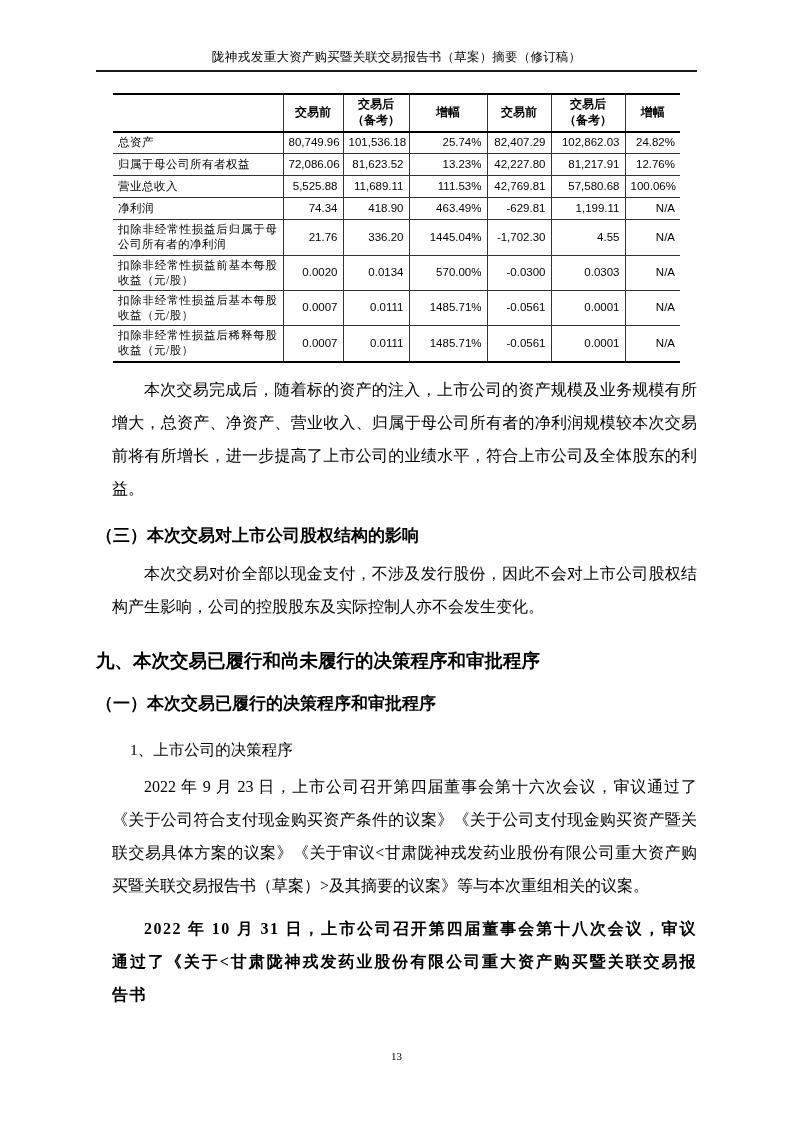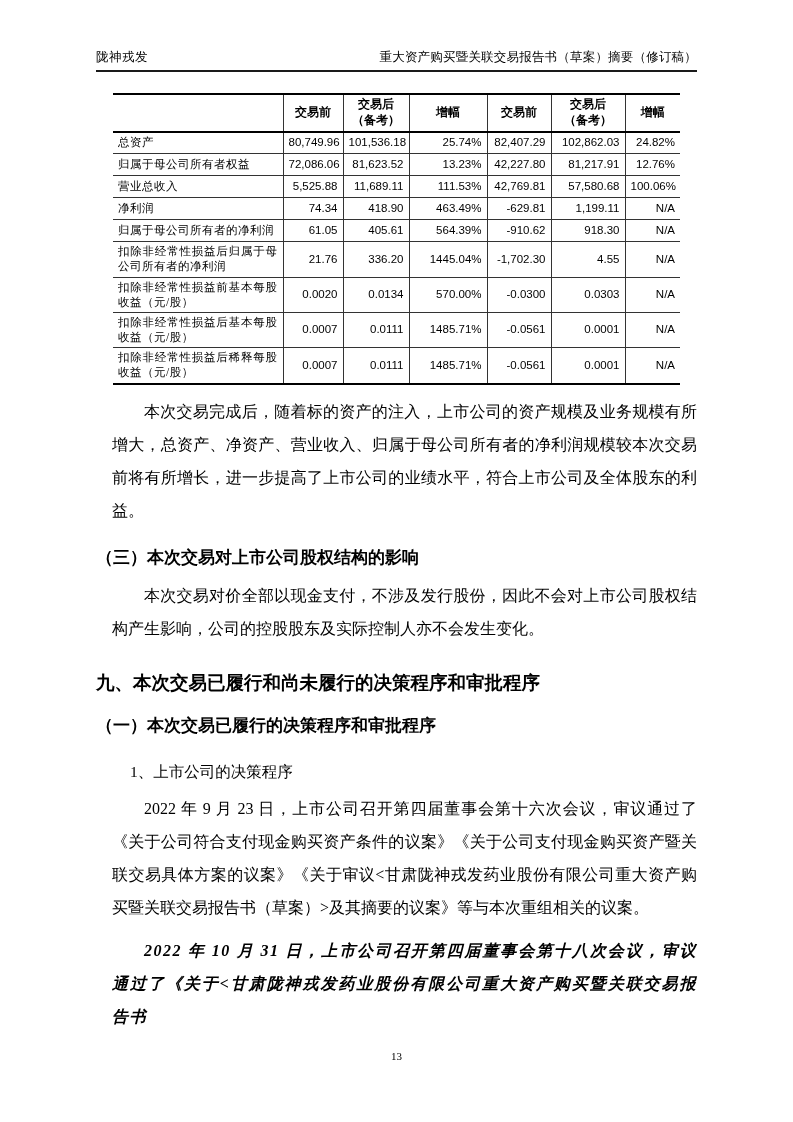--- a/index.html
+++ b/index.html
@@ -10,21 +10,21 @@
     margin:0 auto;
     box-sizing:border-box;
     padding:50px 96px 0 96px;
     font-family:"Liberation Serif","DejaVu Serif",serif;
     color:#000000;
     overflow:hidden;
   }
   
   .doc-header{
     display:flex;
-    justify-content:space-between;
+    justify-content:center;
     align-items:flex-end;
     border-bottom:2px solid #1a1a1a;
     padding-bottom:5px;
     font-size:12.5px;
     line-height:1.2;
   }
   .doc-header .left{letter-spacing:.5px;}
   .doc-header .right{letter-spacing:.2px;}
   
   table.fin-table{
@@ -88,21 +88,20 @@
   }
   .sub-item{
     margin:24px 0 0 0;
     font-size:15.5px;
     text-indent:2.2em;
     line-height:1.4;
   }
   .bold-para{
     font-weight:bold;
     letter-spacing:1.5px;
-    font-style:italic;
   }
   
   .page-footer{
     position:absolute;
     left:0;right:0;
     bottom:60px;
     text-align:center;
     font-size:11px;
   }
 </style>
@@ -169,29 +168,20 @@
       </tr>
       <tr class="single">
         <td class="lbl">净利润</td>
         <td class="num">74.34</td>
         <td class="num">418.90</td>
         <td class="num">463.49%</td>
         <td class="num">-629.81</td>
         <td class="num">1,199.11</td>
         <td class="num">N/A</td>
       </tr>
-      <tr class="single">
-        <td class="lbl">归属于母公司所有者的净利润</td>
-        <td class="num">61.05</td>
-        <td class="num">405.61</td>
-        <td class="num">564.39%</td>
-        <td class="num">-910.62</td>
-        <td class="num">918.30</td>
-        <td class="num">N/A</td>
-      </tr>
       <tr class="double">
         <td class="lbl">扣除非经常性损益后归属于母公司所有者的净利润</td>
         <td class="num">21.76</td>
         <td class="num">336.20</td>
         <td class="num">1445.04%</td>
         <td class="num">-1,702.30</td>
         <td class="num">4.55</td>
         <td class="num">N/A</td>
       </tr>
       <tr class="double">

